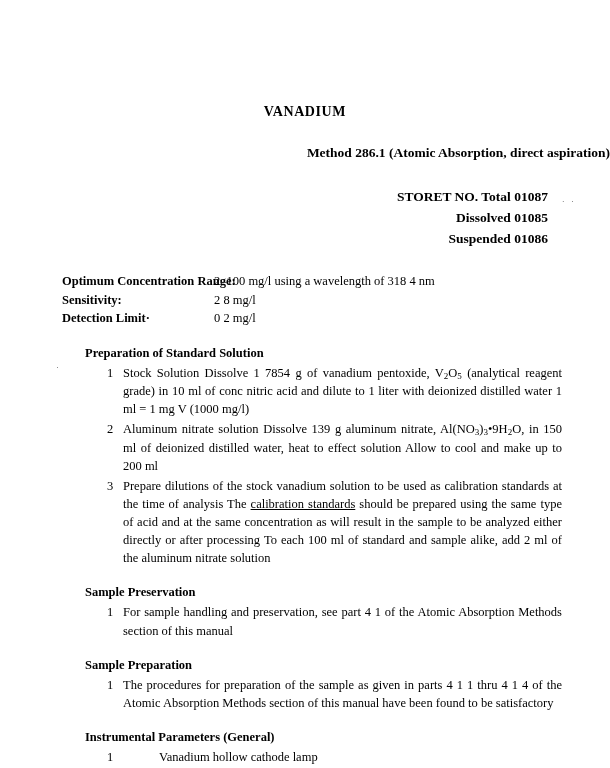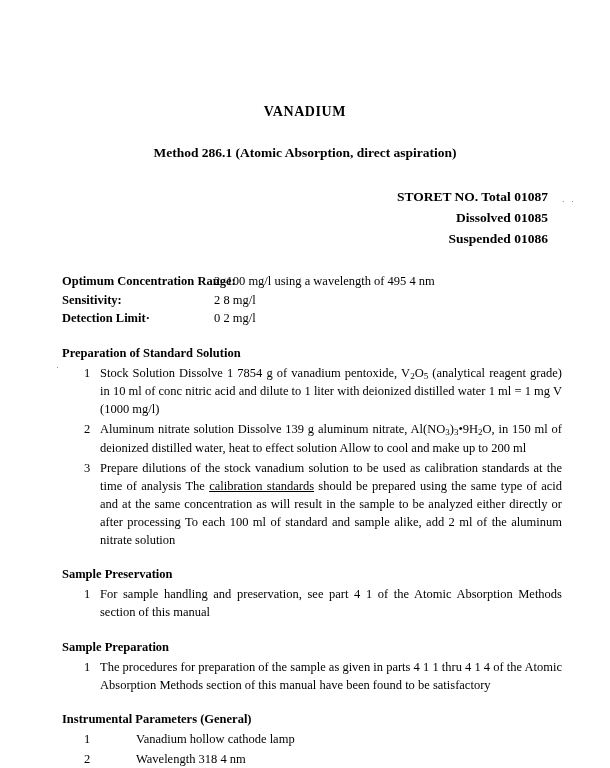--- a/index.html
+++ b/index.html
@@ -23,21 +23,21 @@
     box-sizing: border-box;
   }
   .title {
     text-align: center;
     font-weight: bold;
     font-size: 14px;
     letter-spacing: 0.6px;
     margin-top: 104px;
   }
   .subtitle {
-    text-align: center;
+    text-align: right;
     font-weight: bold;
     font-size: 13.5px;
     margin-top: 25px;
     font-family: Liberation Serif, serif;
   }
   .storet {
     text-align: right;
     font-weight: bold;
     font-size: 13.5px;
     margin-top: 26px;
@@ -62,21 +62,21 @@
   }
   .params .val {
     display: inline-block;
   }
   .w-range .lbl { width: 152px; }
   .w-sens .lbl { width: 152px; }
   .w-det .lbl { width: 152px; }
 
   .section {
     margin-top: 18px;
-    padding-left: 62px;
+    padding-left: 85px;
     padding-right: 48px;
   }
   .section-heading {
     font-weight: bold;
     font-size: 12.5px;
     margin-bottom: 3px;
   }
   .num-item {
     display: flex;
     font-size: 12.5px;
@@ -137,21 +137,21 @@
   <div class="subtitle">Method 286.1 (Atomic Absorption, direct aspiration)</div>
 
   <div class="storet">
     <div>STORET NO. Total 01087</div>
     <div>Dissolved 01085</div>
     <div>Suspended 01086</div>
   </div>
 
   <div class="params">
     <div class="row w-range">
-      <span class="lbl">Optimum Concentration Range:</span><span class="val">2–100 mg/l using a wavelength of 495 4 nm</span>
+      <span class="lbl">Optimum Concentration Range:</span><span class="val">2–100 mg/l using a wavelength of 318 4 nm</span>
     </div>
     <div class="row w-sens">
       <span class="lbl">Sensitivity:</span><span class="val">2 8 mg/l</span>
     </div>
     <div class="row w-det">
       <span class="lbl">Detection Limit·</span><span class="val">0 2 mg/l</span>
     </div>
   </div>
 
   <div class="section">

